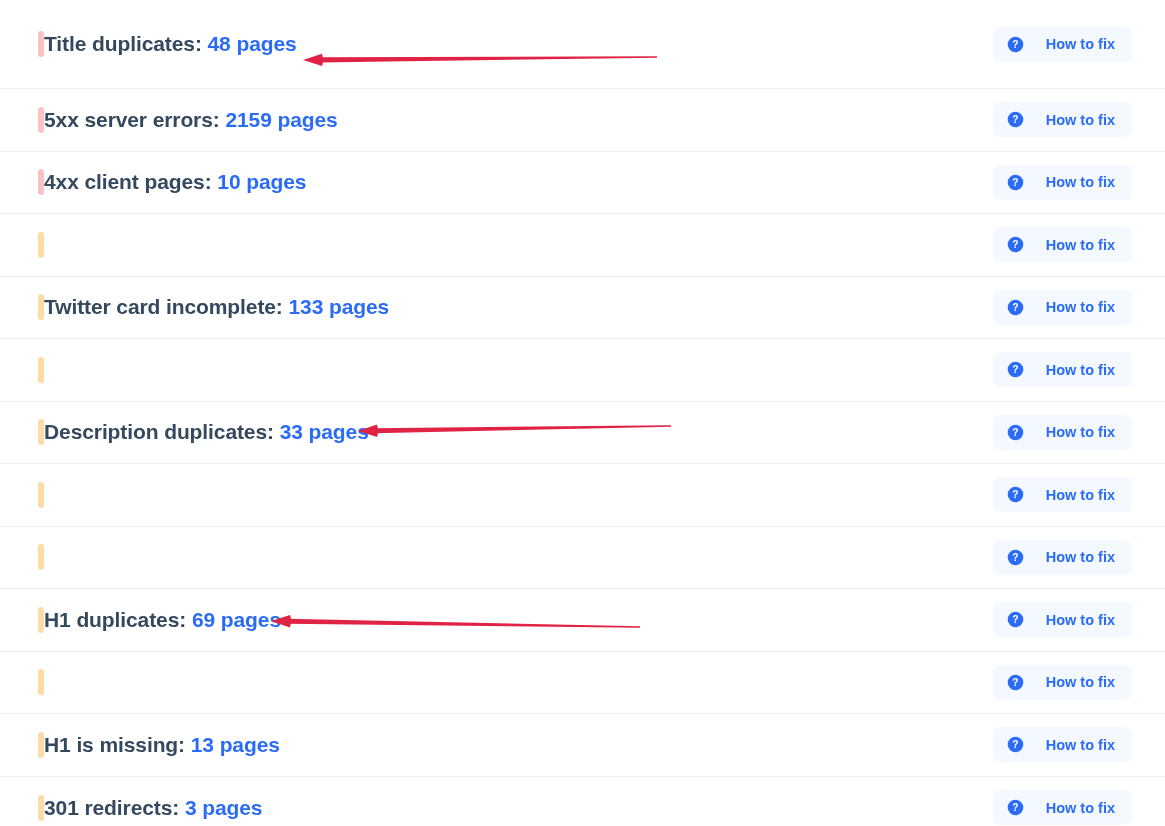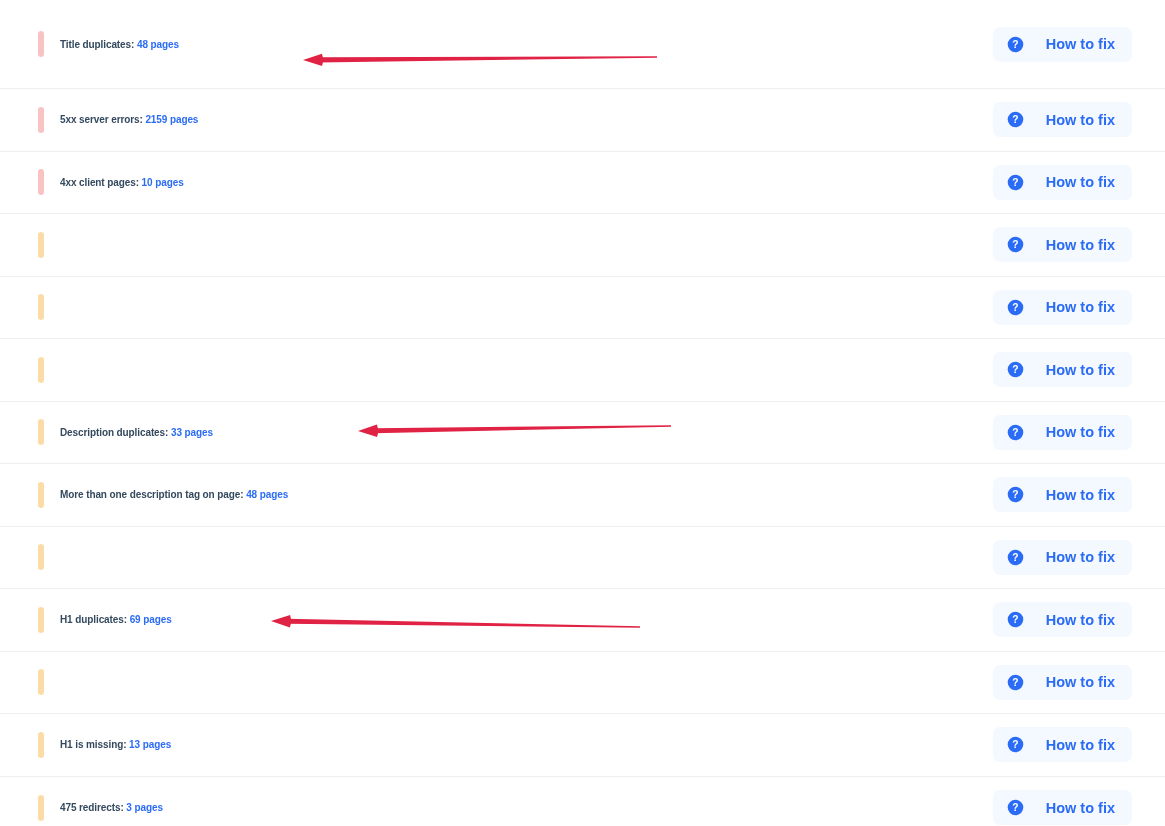--- a/index.html
+++ b/index.html
@@ -40,22 +40,22 @@
     position: absolute;
     left: 38px;
     width: 6px;
     height: 26px;
     border-radius: 4px;
     top: 50%;
     transform: translateY(-50%);
   }
 
   .issue-label {
-    margin-left: 22px;
-    font-size: 10px;
+    margin-left: 6px;
+    font-size: 21px;
     font-weight: 700;
     color: #34495e;
     letter-spacing: -0.1px;
     white-space: nowrap;
   }
   .issue-count {
     color: #2b6cf6;
     font-weight: 700;
   }
 
@@ -142,20 +142,21 @@
       <button class="how-to-fix-btn">
         <span class="q-icon"><svg viewBox="0 0 24 24" width="17" height="17">
             <circle cx="12" cy="12" r="11" fill="#2b6cf6"></circle>
             <text x="12" y="17.2" text-anchor="middle" fill="#ffffff" font-family="Liberation Sans, sans-serif" font-size="14.5" font-weight="bold">?</text>
           </svg></span>
         <span class="how-to-fix-label">How to fix</span>
       </button>
     </div>
     <div class="issue-row">
       <span class="severity-bar" style="background: rgb(251, 220, 166);"></span>
+      <span class="issue-label"><span>Twitter card incomplete:</span> <a class="issue-count">133 pages</a></span>
       <span class="spacer"></span>
       <button class="how-to-fix-btn">
         <span class="q-icon"><svg viewBox="0 0 24 24" width="17" height="17">
             <circle cx="12" cy="12" r="11" fill="#2b6cf6"></circle>
             <text x="12" y="17.2" text-anchor="middle" fill="#ffffff" font-family="Liberation Sans, sans-serif" font-size="14.5" font-weight="bold">?</text>
           </svg></span>
         <span class="how-to-fix-label">How to fix</span>
       </button>
     </div>
     <div class="issue-row">
@@ -176,21 +177,20 @@
       <button class="how-to-fix-btn">
         <span class="q-icon"><svg viewBox="0 0 24 24" width="17" height="17">
             <circle cx="12" cy="12" r="11" fill="#2b6cf6"></circle>
             <text x="12" y="17.2" text-anchor="middle" fill="#ffffff" font-family="Liberation Sans, sans-serif" font-size="14.5" font-weight="bold">?</text>
           </svg></span>
         <span class="how-to-fix-label">How to fix</span>
       </button>
     </div>
     <div class="issue-row">
       <span class="severity-bar" style="background: rgb(251, 220, 166);"></span>
-      <span class="issue-label"><span>More than one description tag on page:</span> <a class="issue-count">48 pages</a></span>
       <span class="spacer"></span>
       <button class="how-to-fix-btn">
         <span class="q-icon"><svg viewBox="0 0 24 24" width="17" height="17">
             <circle cx="12" cy="12" r="11" fill="#2b6cf6"></circle>
             <text x="12" y="17.2" text-anchor="middle" fill="#ffffff" font-family="Liberation Sans, sans-serif" font-size="14.5" font-weight="bold">?</text>
           </svg></span>
         <span class="how-to-fix-label">How to fix</span>
       </button>
     </div>
     <div class="issue-row">
@@ -234,21 +234,21 @@
       <button class="how-to-fix-btn">
         <span class="q-icon"><svg viewBox="0 0 24 24" width="17" height="17">
             <circle cx="12" cy="12" r="11" fill="#2b6cf6"></circle>
             <text x="12" y="17.2" text-anchor="middle" fill="#ffffff" font-family="Liberation Sans, sans-serif" font-size="14.5" font-weight="bold">?</text>
           </svg></span>
         <span class="how-to-fix-label">How to fix</span>
       </button>
     </div>
     <div class="issue-row">
       <span class="severity-bar" style="background: rgb(251, 220, 166);"></span>
-      <span class="issue-label"><span>475 redirects:</span> <a class="issue-count">3 pages</a></span>
+      <span class="issue-label"><span>301 redirects:</span> <a class="issue-count">3 pages</a></span>
       <span class="spacer"></span>
       <button class="how-to-fix-btn">
         <span class="q-icon"><svg viewBox="0 0 24 24" width="17" height="17">
             <circle cx="12" cy="12" r="11" fill="#2b6cf6"></circle>
             <text x="12" y="17.2" text-anchor="middle" fill="#ffffff" font-family="Liberation Sans, sans-serif" font-size="14.5" font-weight="bold">?</text>
           </svg></span>
         <span class="how-to-fix-label">How to fix</span>
       </button>
     </div>
   </div>

